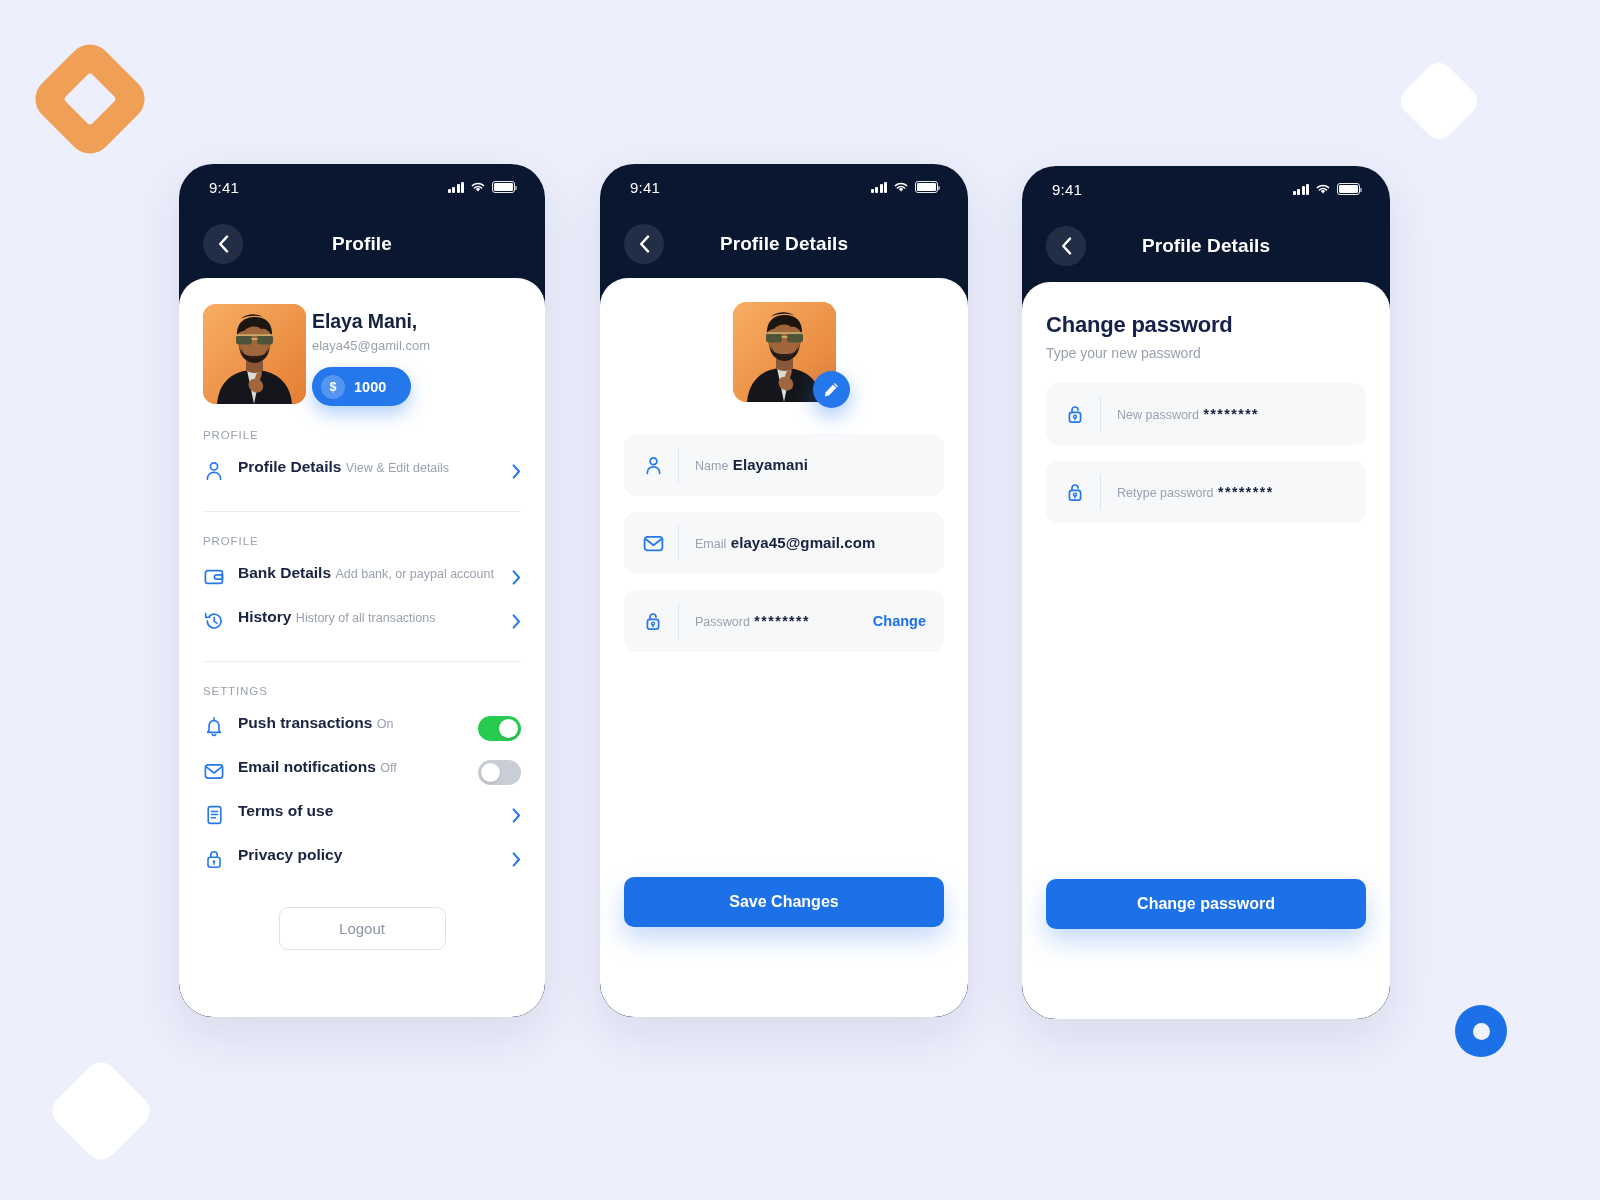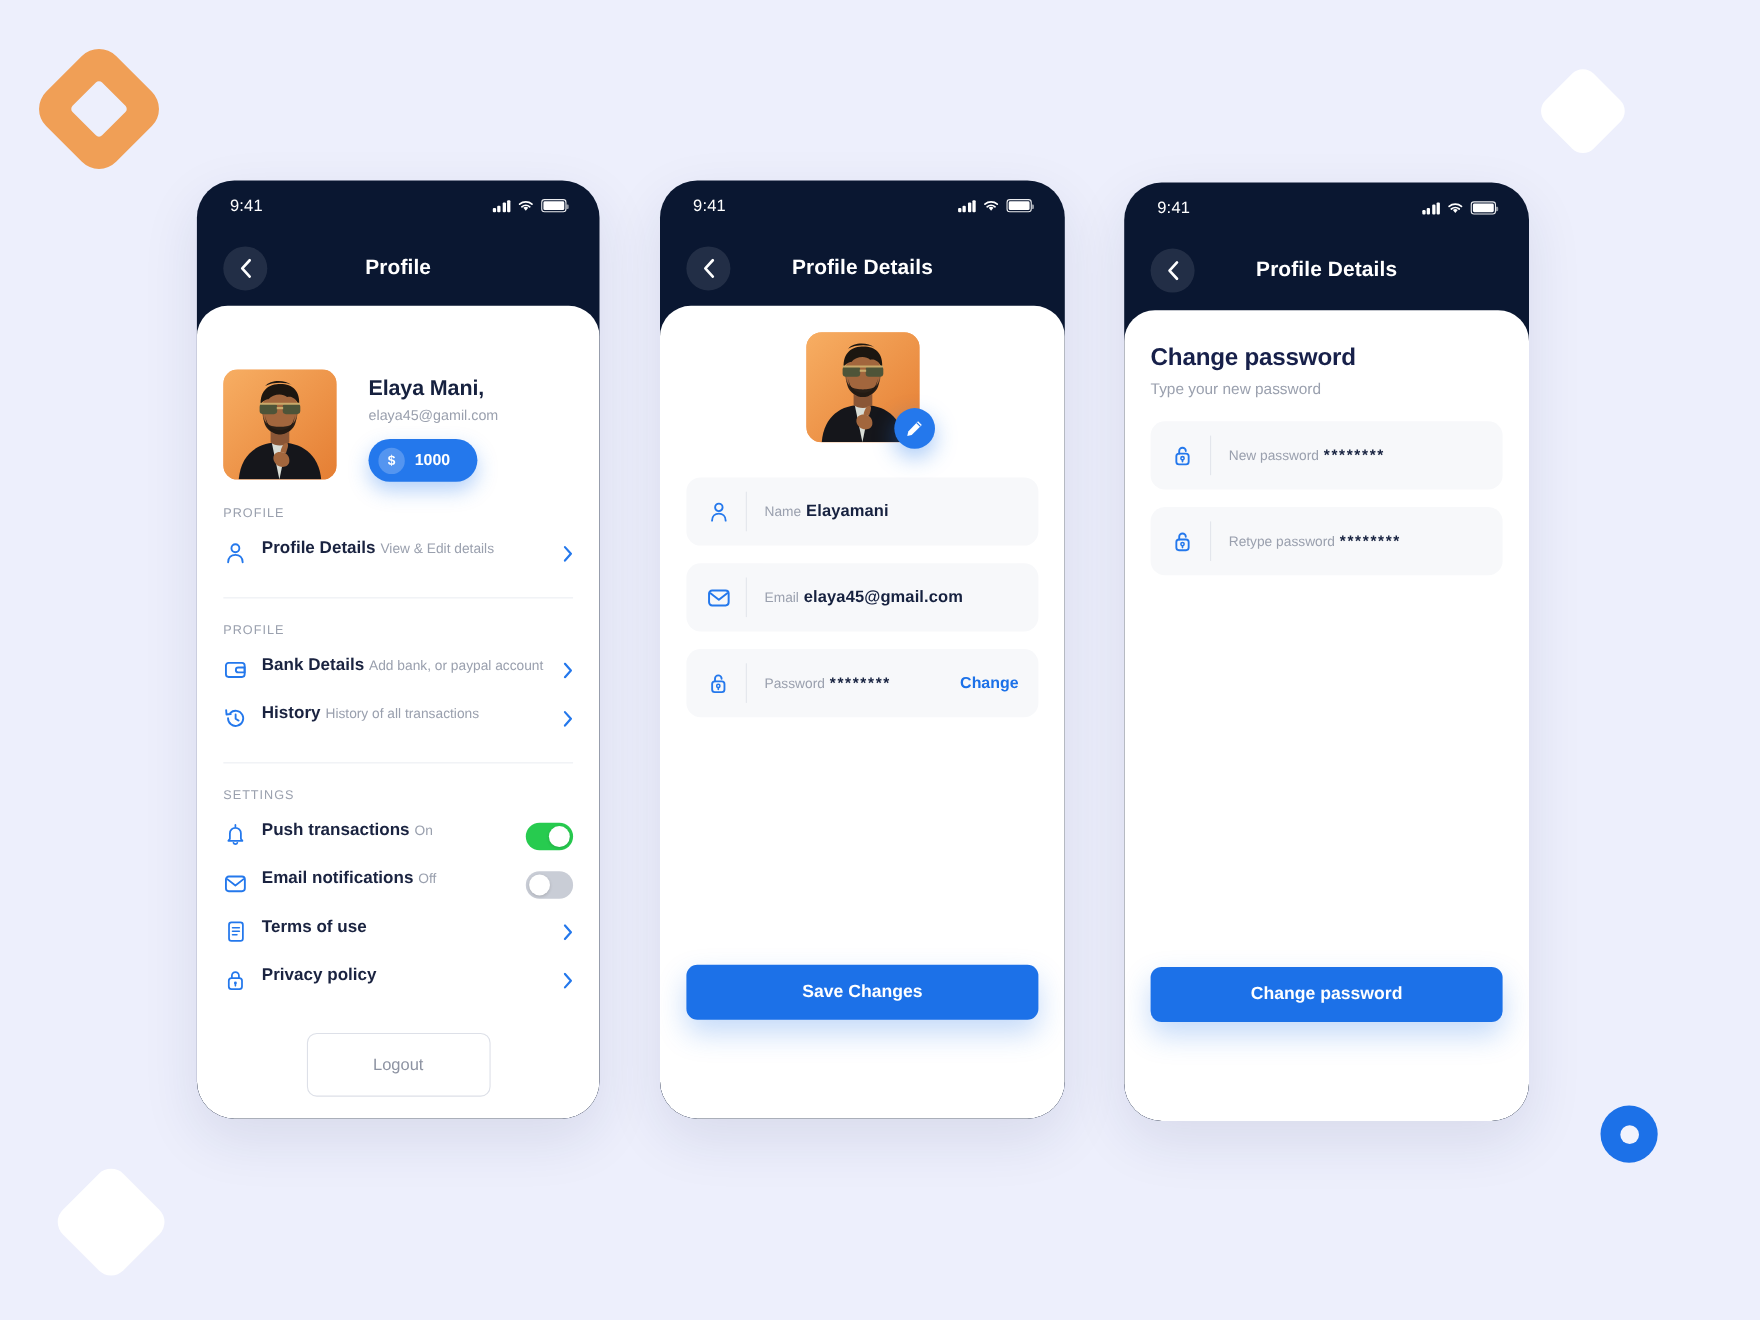--- a/index.html
+++ b/index.html
@@ -149,22 +149,21 @@
     overflow: hidden;
   }
   #phone-1 .sheet { top: 114px; }
   #phone-2 .sheet { top: 114px; }
   #phone-3 .sheet { top: 116px; }
 
   
   .profile-head {
     display: flex;
     padding: 26px 24px 0 24px;
-    gap: 29px;
-    margin-top: 32px;
+    gap: 6px;
   }
   .avatar {
     width: 103px; height: 100px;
     border-radius: 13px;
     flex: none;
     overflow: hidden;
     position: relative;
     background: linear-gradient(150deg,#F5A65C 0%,#EE8F44 55%,#E8823A 100%);
   }
   .avatar svg { position: absolute; inset: 0; width: 100%; height: 100%; }
@@ -257,21 +256,21 @@
     width: 19px; height: 19px;
     border-radius: 50%;
     background: #fff;
     box-shadow: 0 1px 3px rgba(0,0,0,0.16);
   }
   .toggle.on  .knob { right: 3px; }
   .toggle.off .knob { left: 3px; }
 
   .logout-wrap { display: flex; justify-content: center; margin-top: 26px; }
   .logout-btn {
-    width: 167px; height: 58px;
+    width: 167px; height: 43px;
     border: 1px solid #DDE0E8;
     border-radius: 9px;
     background: #fff;
     color: #8D93A2;
     font-size: 15px;
     font-family: inherit;
     display: flex; align-items: center; justify-content: center;
   }
 
   

